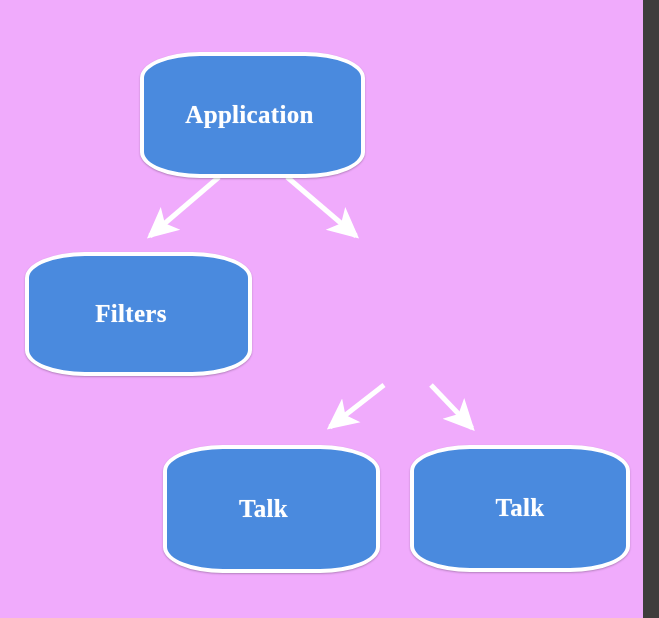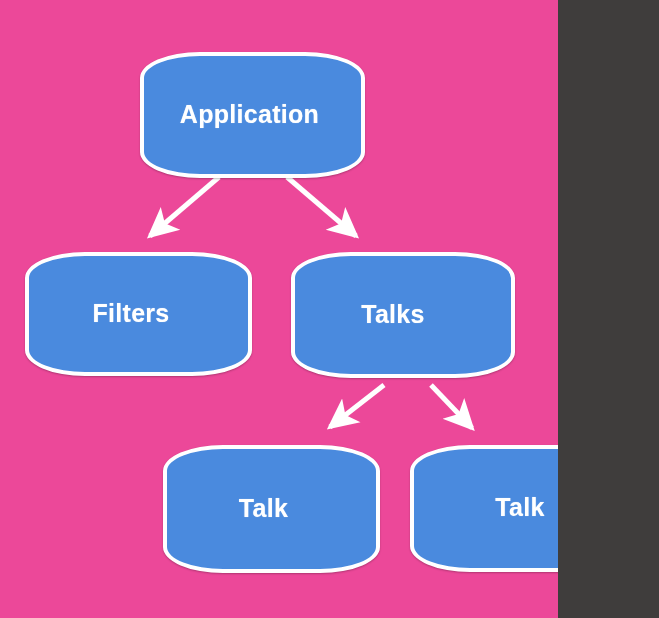--- a/index.html
+++ b/index.html
@@ -3,25 +3,25 @@
 <meta charset="utf-8">
 <title>Diagram</title>
 <style>
   html, body {
     margin: 0;
     padding: 0;
     background: #3f3d3c;
   }
   #canvas {
     position: relative;
-    width: 558px;
+    width: 643px;
     height: 618px;
-    background: #ec4899;
+    background: #f0abfc;
     overflow: hidden;
-    font-family: Liberation Sans, sans-serif;
+    font-family: Liberation Serif, serif;
   }
   #edges {
     position: absolute;
     left: 0;
     top: 0;
     width: 659px;
     height: 618px;
     pointer-events: none;
   }
   .node {
@@ -82,23 +82,20 @@
   </svg>
 
   <div class="node" id="node-application">
     <span class="node-label">Application</span>
   </div>
 
   <div class="node" id="node-filters">
     <span class="node-label">Filters</span>
   </div>
 
-  <div class="node" id="node-talks">
-    <span class="node-label">Talks</span>
-  </div>
 
   <div class="node" id="node-talk-1">
     <span class="node-label">Talk</span>
   </div>
 
   <div class="node" id="node-talk-2">
     <span class="node-label">Talk</span>
   </div>
 
 </div>

